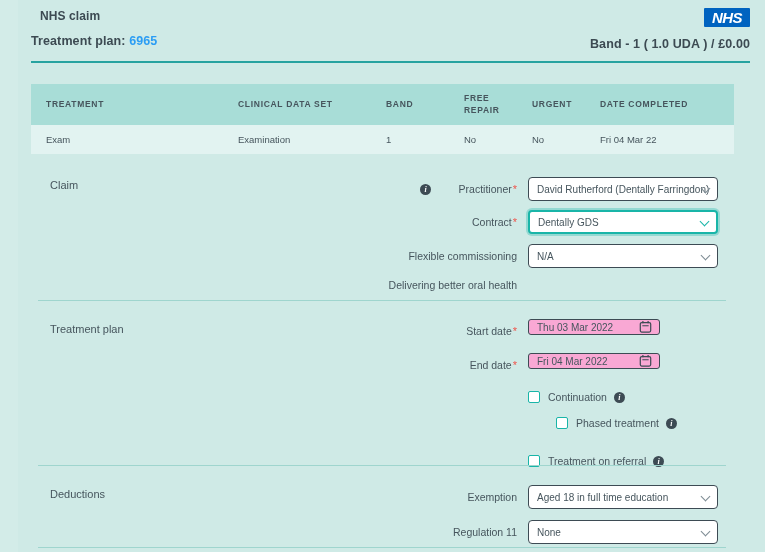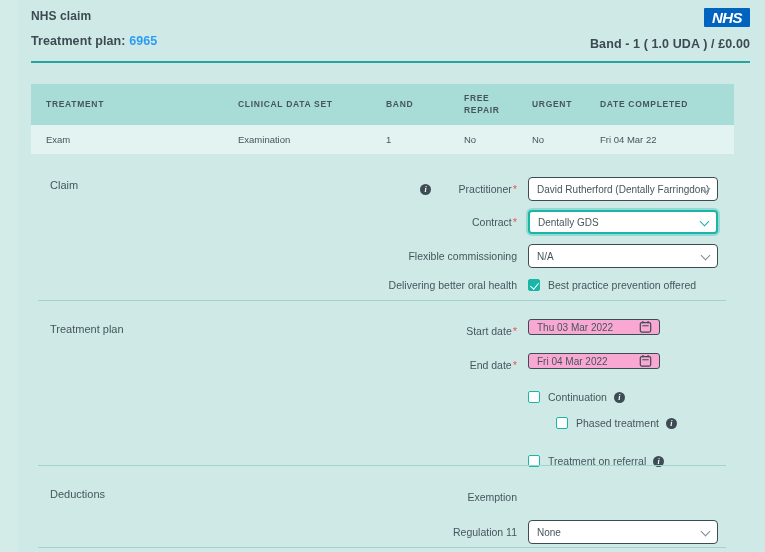--- a/index.html
+++ b/index.html
@@ -29,21 +29,21 @@
 
   
   .header {
     position: absolute;
     left: 18px; top: 0;
     width: 747px;
     height: 62px;
   }
   .hdr-title {
     position: absolute;
-    left: 13px; top: 9px;
+    left: 22px; top: 9px;
     font-size: 12px;
     font-weight: bold;
     color: #3c4a52;
     letter-spacing: .1px;
   }
   .hdr-plan {
     position: absolute;
     left: 13px; top: 34px;
     font-size: 12.5px;
     font-weight: bold;
@@ -398,24 +398,20 @@
           <span>N/A</span>
           <span class="chev"></span>
         </div>
       </div>
     </div>
 
     <div class="frow" style="top:108px; left:0; width:703px;">
       <div class="lblcol">
         <span class="flabel">Delivering better oral health</span>
       </div>
-      <div class="cbrow" style="left:497px; top:2px;">
-        <span class="cbox checked"></span>
-        <span class="cblabel">Best practice prevention offered</span>
-      </div>
     </div>
   </div>
 
   <div class="sec-divider div-1"></div>
 
   <div class="section sec-tplan">
     <div class="sec-title">Treatment plan</div>
 
     <div class="frow" style="top:10px; left:0; width:703px;">
       <div class="lblcol">
@@ -476,20 +472,26 @@
 
   <div class="sec-divider div-2"></div>
 
   <div class="section sec-deduct">
     <div class="sec-title">Deductions</div>
 
     <div class="frow" style="top:11px; left:0; width:703px;">
       <div class="lblcol">
         <span class="flabel">Exemption</span>
       </div>
+      <div class="ctl">
+        <div class="select">
+          <span>Aged 18 in full time education</span>
+          <span class="chev"></span>
+        </div>
+      </div>
     </div>
 
     <div class="frow" style="top:46px; left:0; width:703px;">
       <div class="lblcol">
         <span class="flabel">Regulation 11</span>
       </div>
       <div class="ctl">
         <div class="select">
           <span>None</span>
           <span class="chev"></span>

